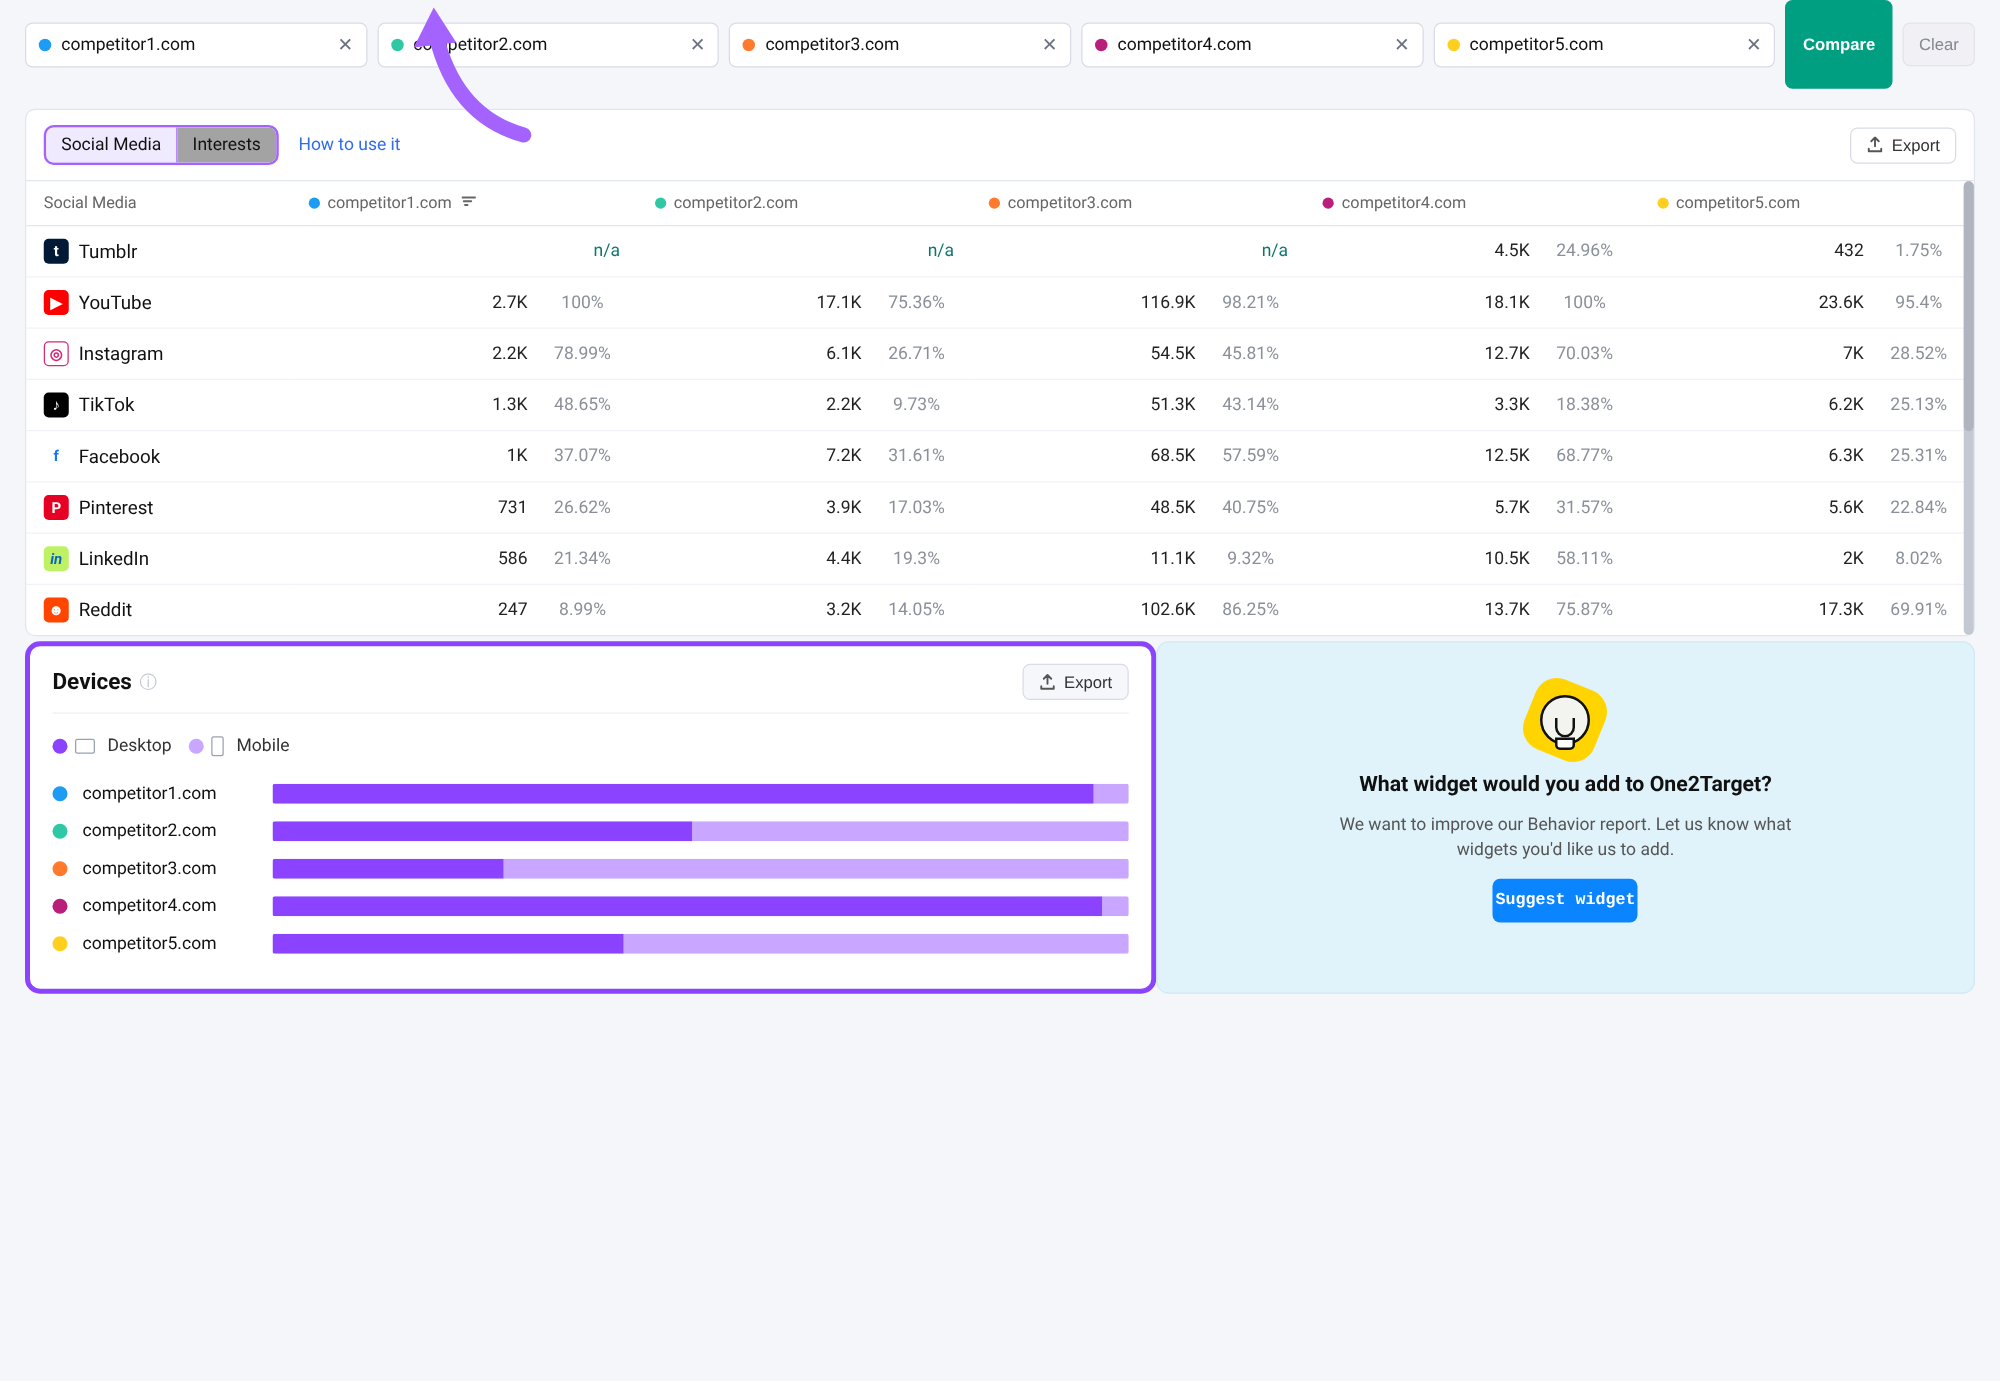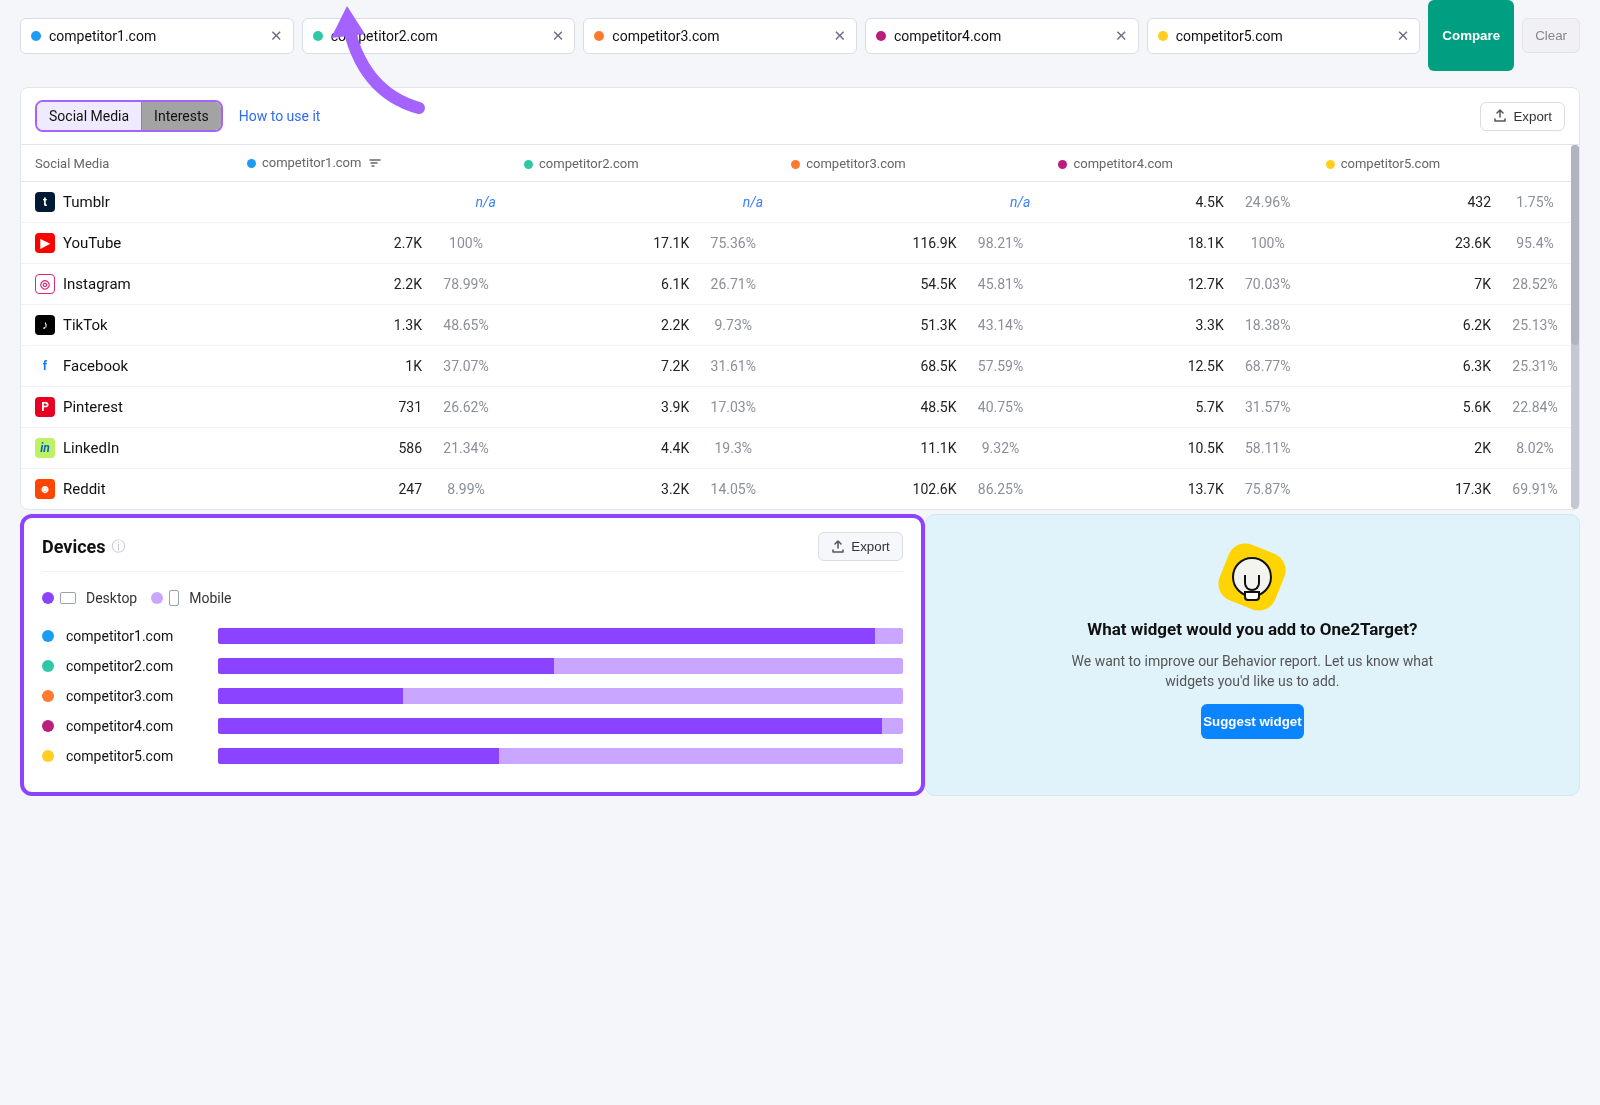--- a/index.html
+++ b/index.html
@@ -40,21 +40,21 @@
 .tbl th, .tbl td { text-align: left; padding: 10px 14px; white-space: nowrap; }
 .tbl thead th { font-weight: 400; font-size: 13px; color: #666; border-bottom: 1px solid #e1e5ee; }
 .tbl thead th .hdot { width: 9px; height: 9px; border-radius: 50%; display: inline-block; margin-right: 6px; vertical-align: middle; }
 .tbl tbody tr { border-bottom: 1px solid #f0f2f7; }
 .tbl tbody tr:last-child { border-bottom: none; }
 .platform { display: flex; align-items: center; gap: 8px; font-size: 15px; }
 .sicon { width: 20px; height: 20px; border-radius: 4px; display: inline-flex; align-items: center; justify-content: center; font-size: 12px; font-weight: 700; color: #fff; }
 .valpair { display: flex; justify-content: flex-end; gap: 14px; }
 .valpair .v1 { min-width: 54px; text-align: right; color: #222; }
 .valpair .v2 { min-width: 60px; text-align: center; color: #8a8f99; }
-.na { color: #3b82f6; text-align: right; font-style: italic; }
+.na { color: #0f766e; text-align: right; }
 .sort-icon { display:inline-block; margin-left:4px; vertical-align:middle; }
 .scroll-ind { position:absolute; right:0; top:0; bottom:0; width:8px; background:linear-gradient(#c4c8d2,#c4c8d2); border-radius:4px; }
 .scroll-ind::after{content:''; position:absolute; left:0; right:0; top:0; height:55%; background:#b0b4bf; border-radius:4px;}
 
 
 .bottom-row { display: grid; grid-template-columns: 58% 1fr; }
 .dev-panel { background: #fff; border: 4px solid #8c43ff; border-radius: 12px; padding: 14px 18px; }
 .dev-head { display: flex; align-items: center; margin-bottom: 8px; border-bottom:1px solid #eef0f5; padding-bottom:10px; }
 .dev-title { font-size: 18px; font-weight: 700; }
 .info-icon { margin-left: 6px; color: #bfc4d0; }
@@ -70,21 +70,21 @@
 
 
 .promo { background: #e0f3fb; border: 1px solid #cfe8f2; border-radius: 10px; padding: 32px 24px; text-align: center; display:flex; flex-direction:column; align-items:center; gap:12px; }
 .bulb { width: 60px; height: 60px; position: relative; }
 .bulb .blob { position:absolute; inset:0; background:#ffd400; border-radius:18px; transform:rotate(22deg); }
 .bulb .circle { position:absolute; left:10px; top:10px; width:40px; height:40px; border-radius:50%; background:#f3f3ef; border:2px solid #111; }
 .bulb .fil { position:absolute; left:22px; top:28px; width:16px; height:16px; border:2px solid #111; border-top:none; border-radius:0 0 8px 8px; }
 .bulb .base { position:absolute; left:22px; top:44px; width:16px; height:10px; background:#fff; border:2px solid #111; border-radius:0 0 4px 4px;}
 .promo h2 { font-size: 17px; font-weight: 700; }
 .promo p { color: #555; max-width: 400px; line-height: 1.45; }
-.btn-suggest { background: #0a84ff; color: #fff; border: none; border-radius: 6px; padding: 10px 2px; font-weight: 600; cursor: pointer; }
+.btn-suggest { background: #0a84ff; color: #fff; border: none; border-radius: 6px; padding: 10px 2px; font-weight: 600; cursor: pointer; font-family: Liberation Mono, monospace; }
 
 
 .device-mini { display:inline-block; width:16px; height:12px; border:1.5px solid #9aa1b0; border-radius:2px; margin-right:4px; position:relative;}
 .device-mini.mobile{ width:10px; height:16px;}
 </style>
 </head>
 <body>
 
 <div class="page">
 

